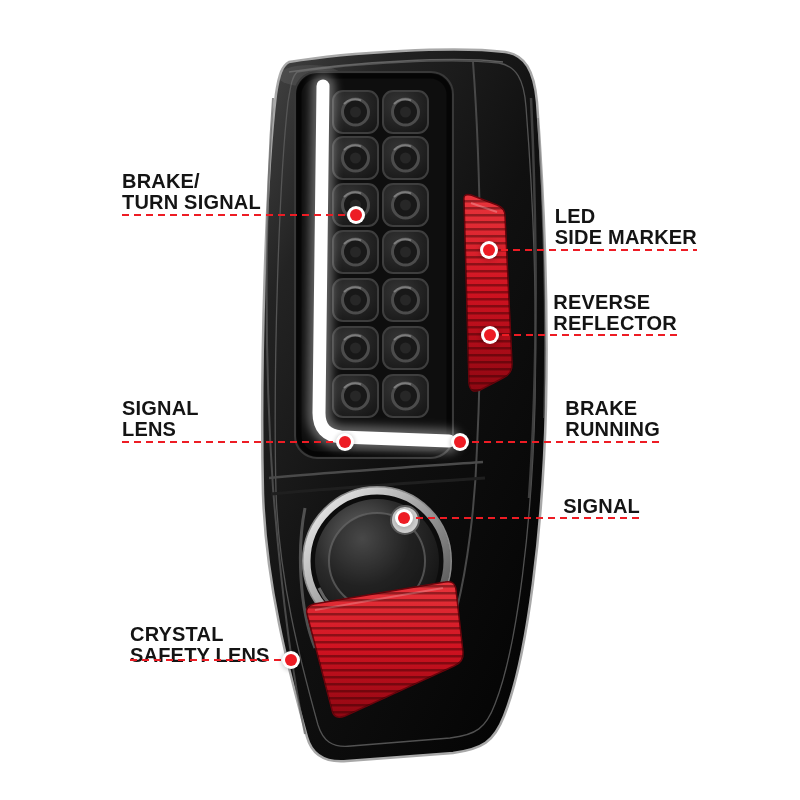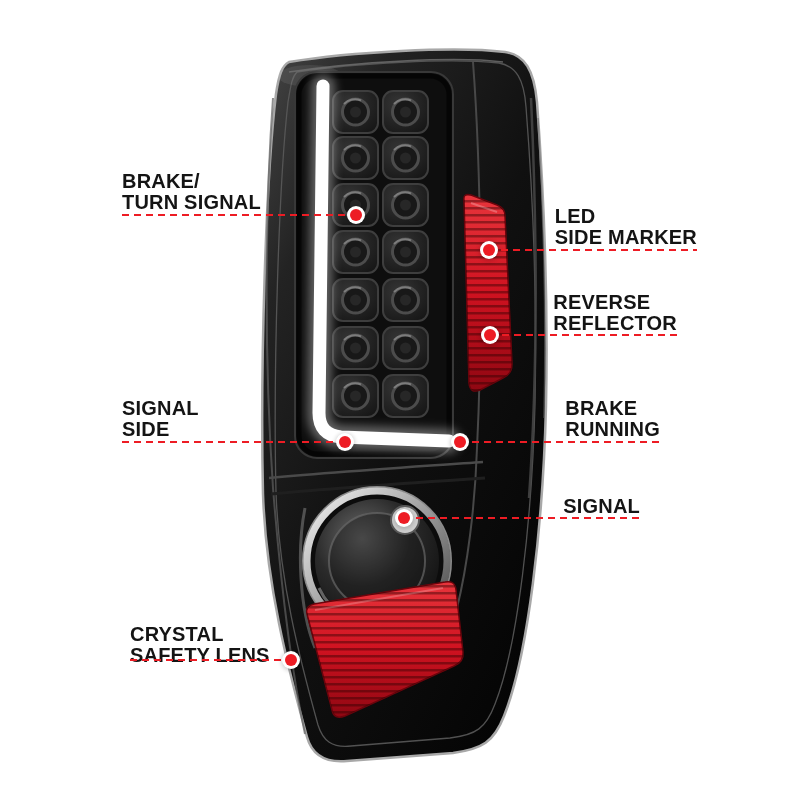--- a/index.html
+++ b/index.html
@@ -163,21 +163,21 @@
 
   <div class="callout-label align-right" style="right:123px;top:292px">
     <div>REVERSE</div>
     <div>REFLECTOR</div>
   </div>
   <div class="leader" style="left:490px;top:334px;width:187px"></div>
   <div class="dot" style="left:484px;top:329px"></div>
 
   <div class="callout-label" style="left:122px;top:398px">
     <div>SIGNAL</div>
-    <div>SIDE</div>
+    <div>LENS</div>
   </div>
   <div class="leader" style="left:122px;top:441px;width:223px"></div>
   <div class="dot" style="left:339px;top:436px"></div>
 
   <div class="callout-label align-right" style="right:140px;top:398px">
     <div>BRAKE</div>
     <div>RUNNING</div>
   </div>
   <div class="leader" style="left:460px;top:441px;width:200px"></div>
   <div class="dot" style="left:454px;top:436px"></div>

